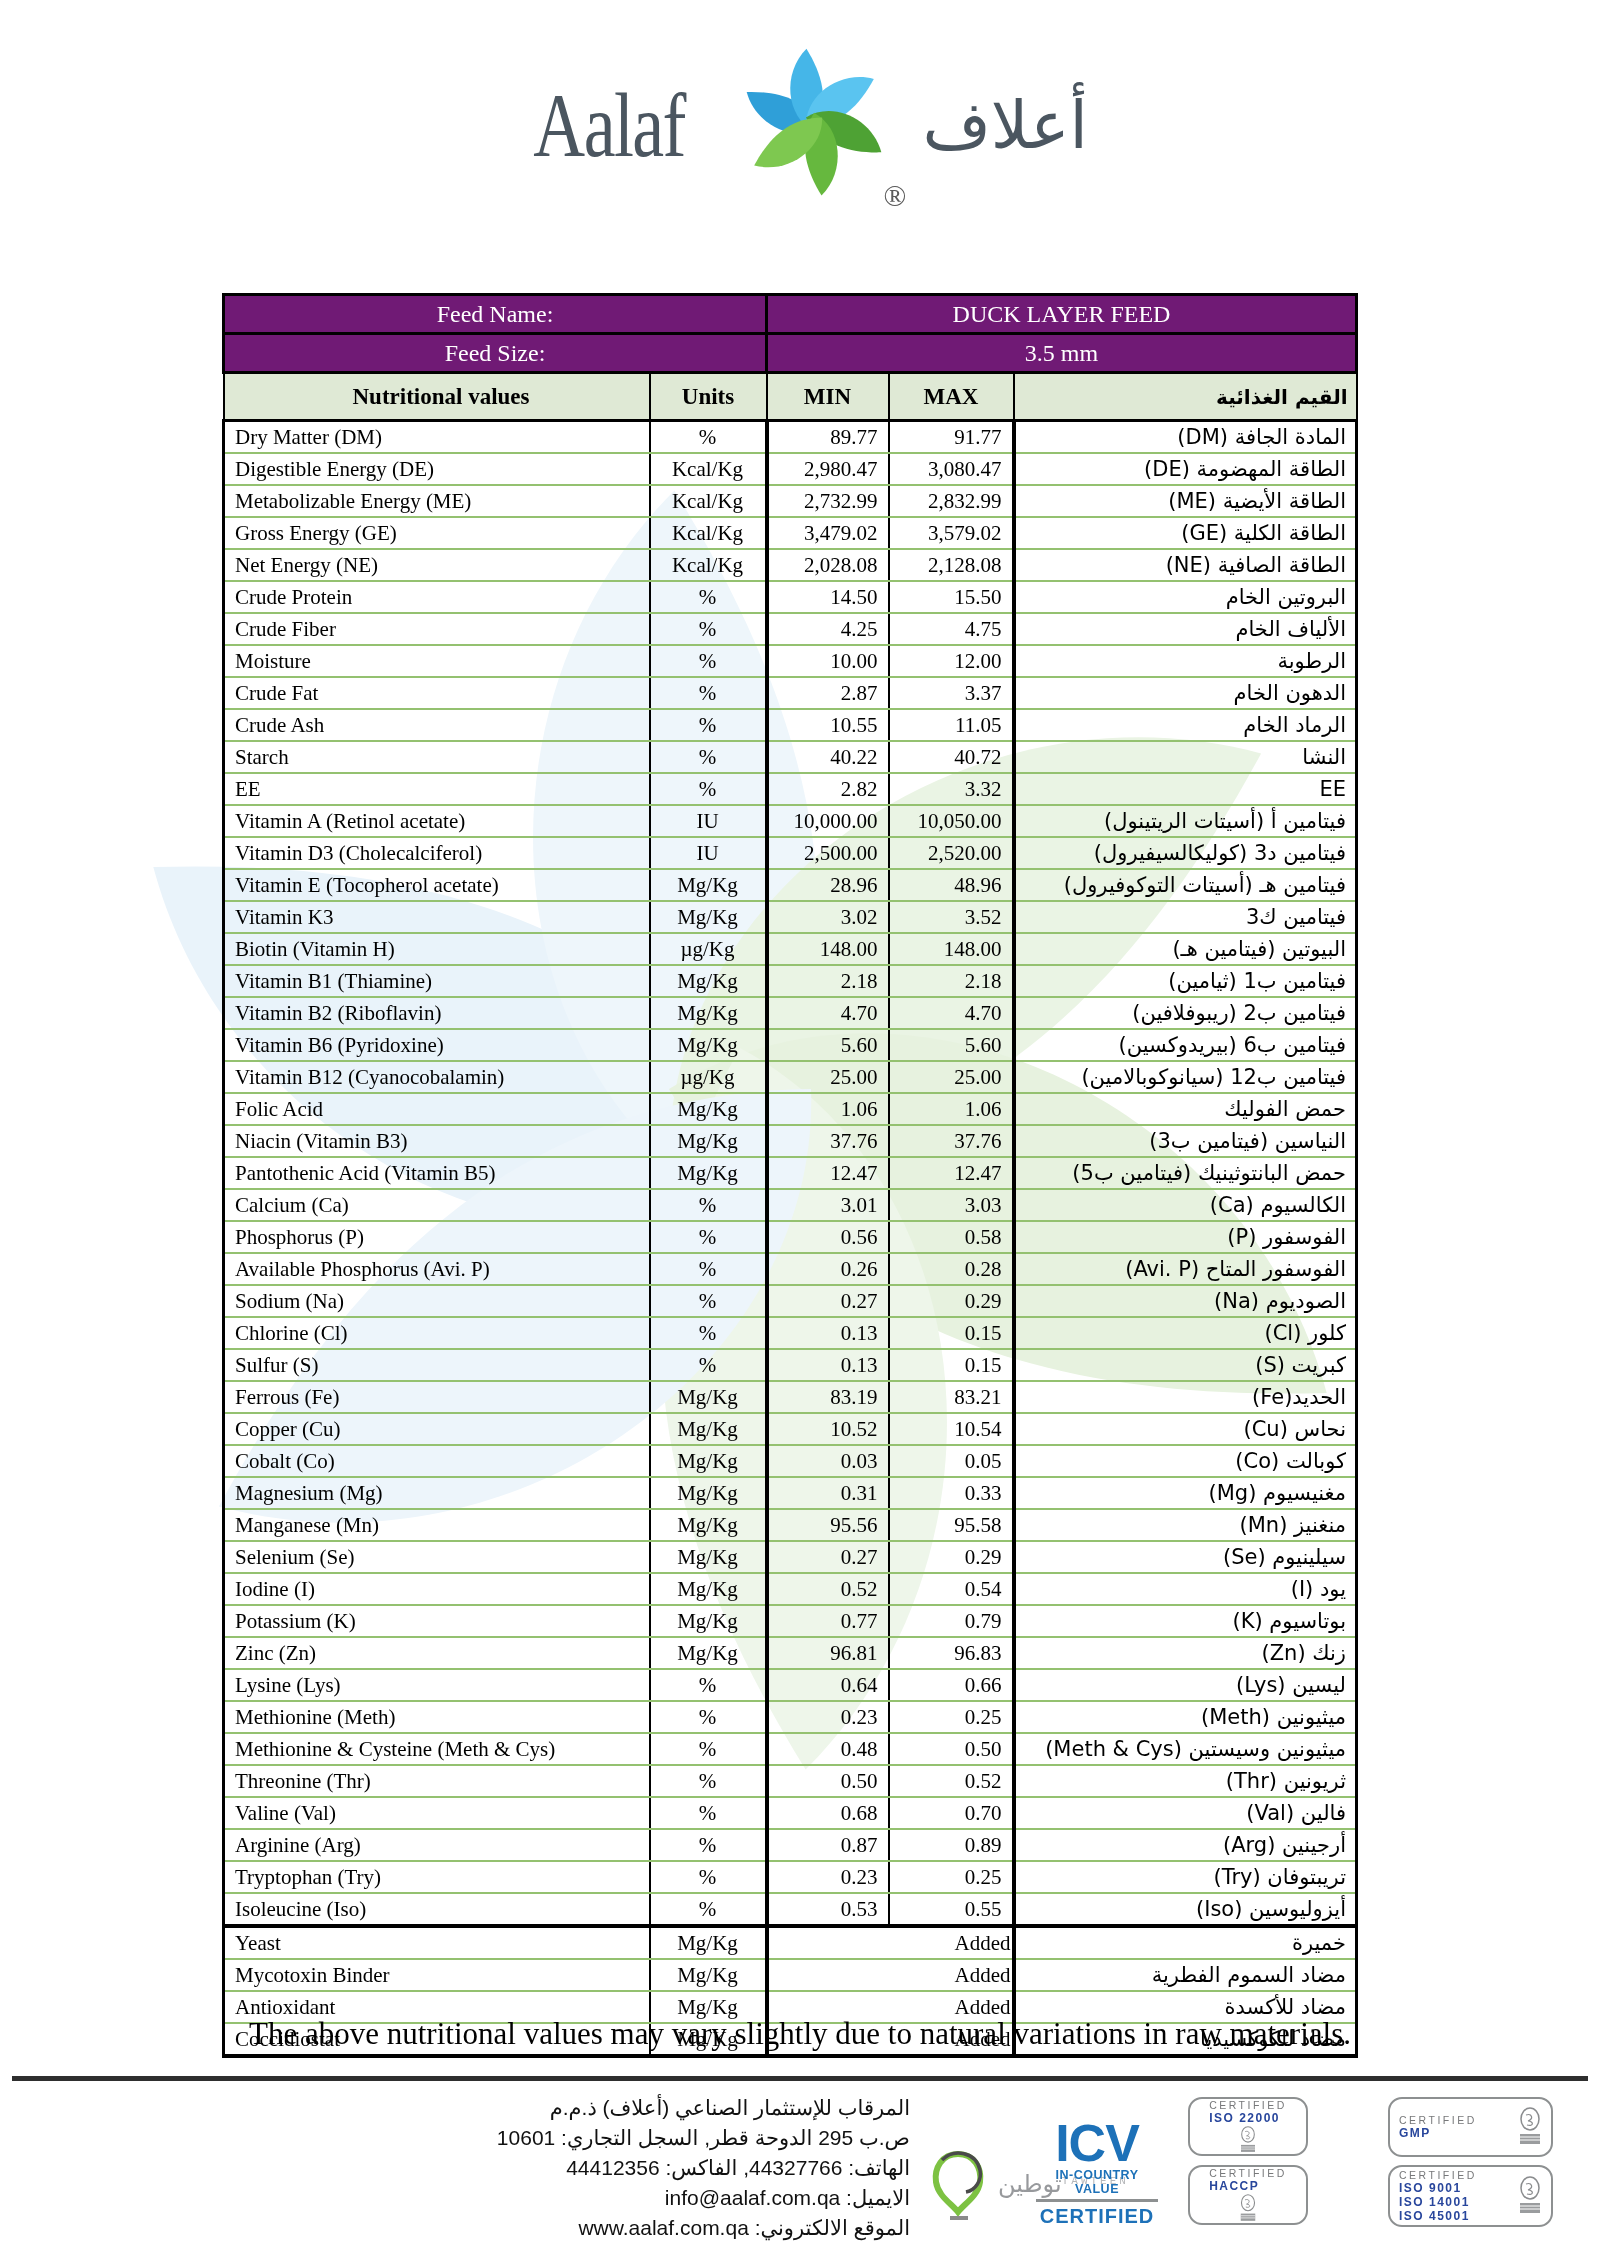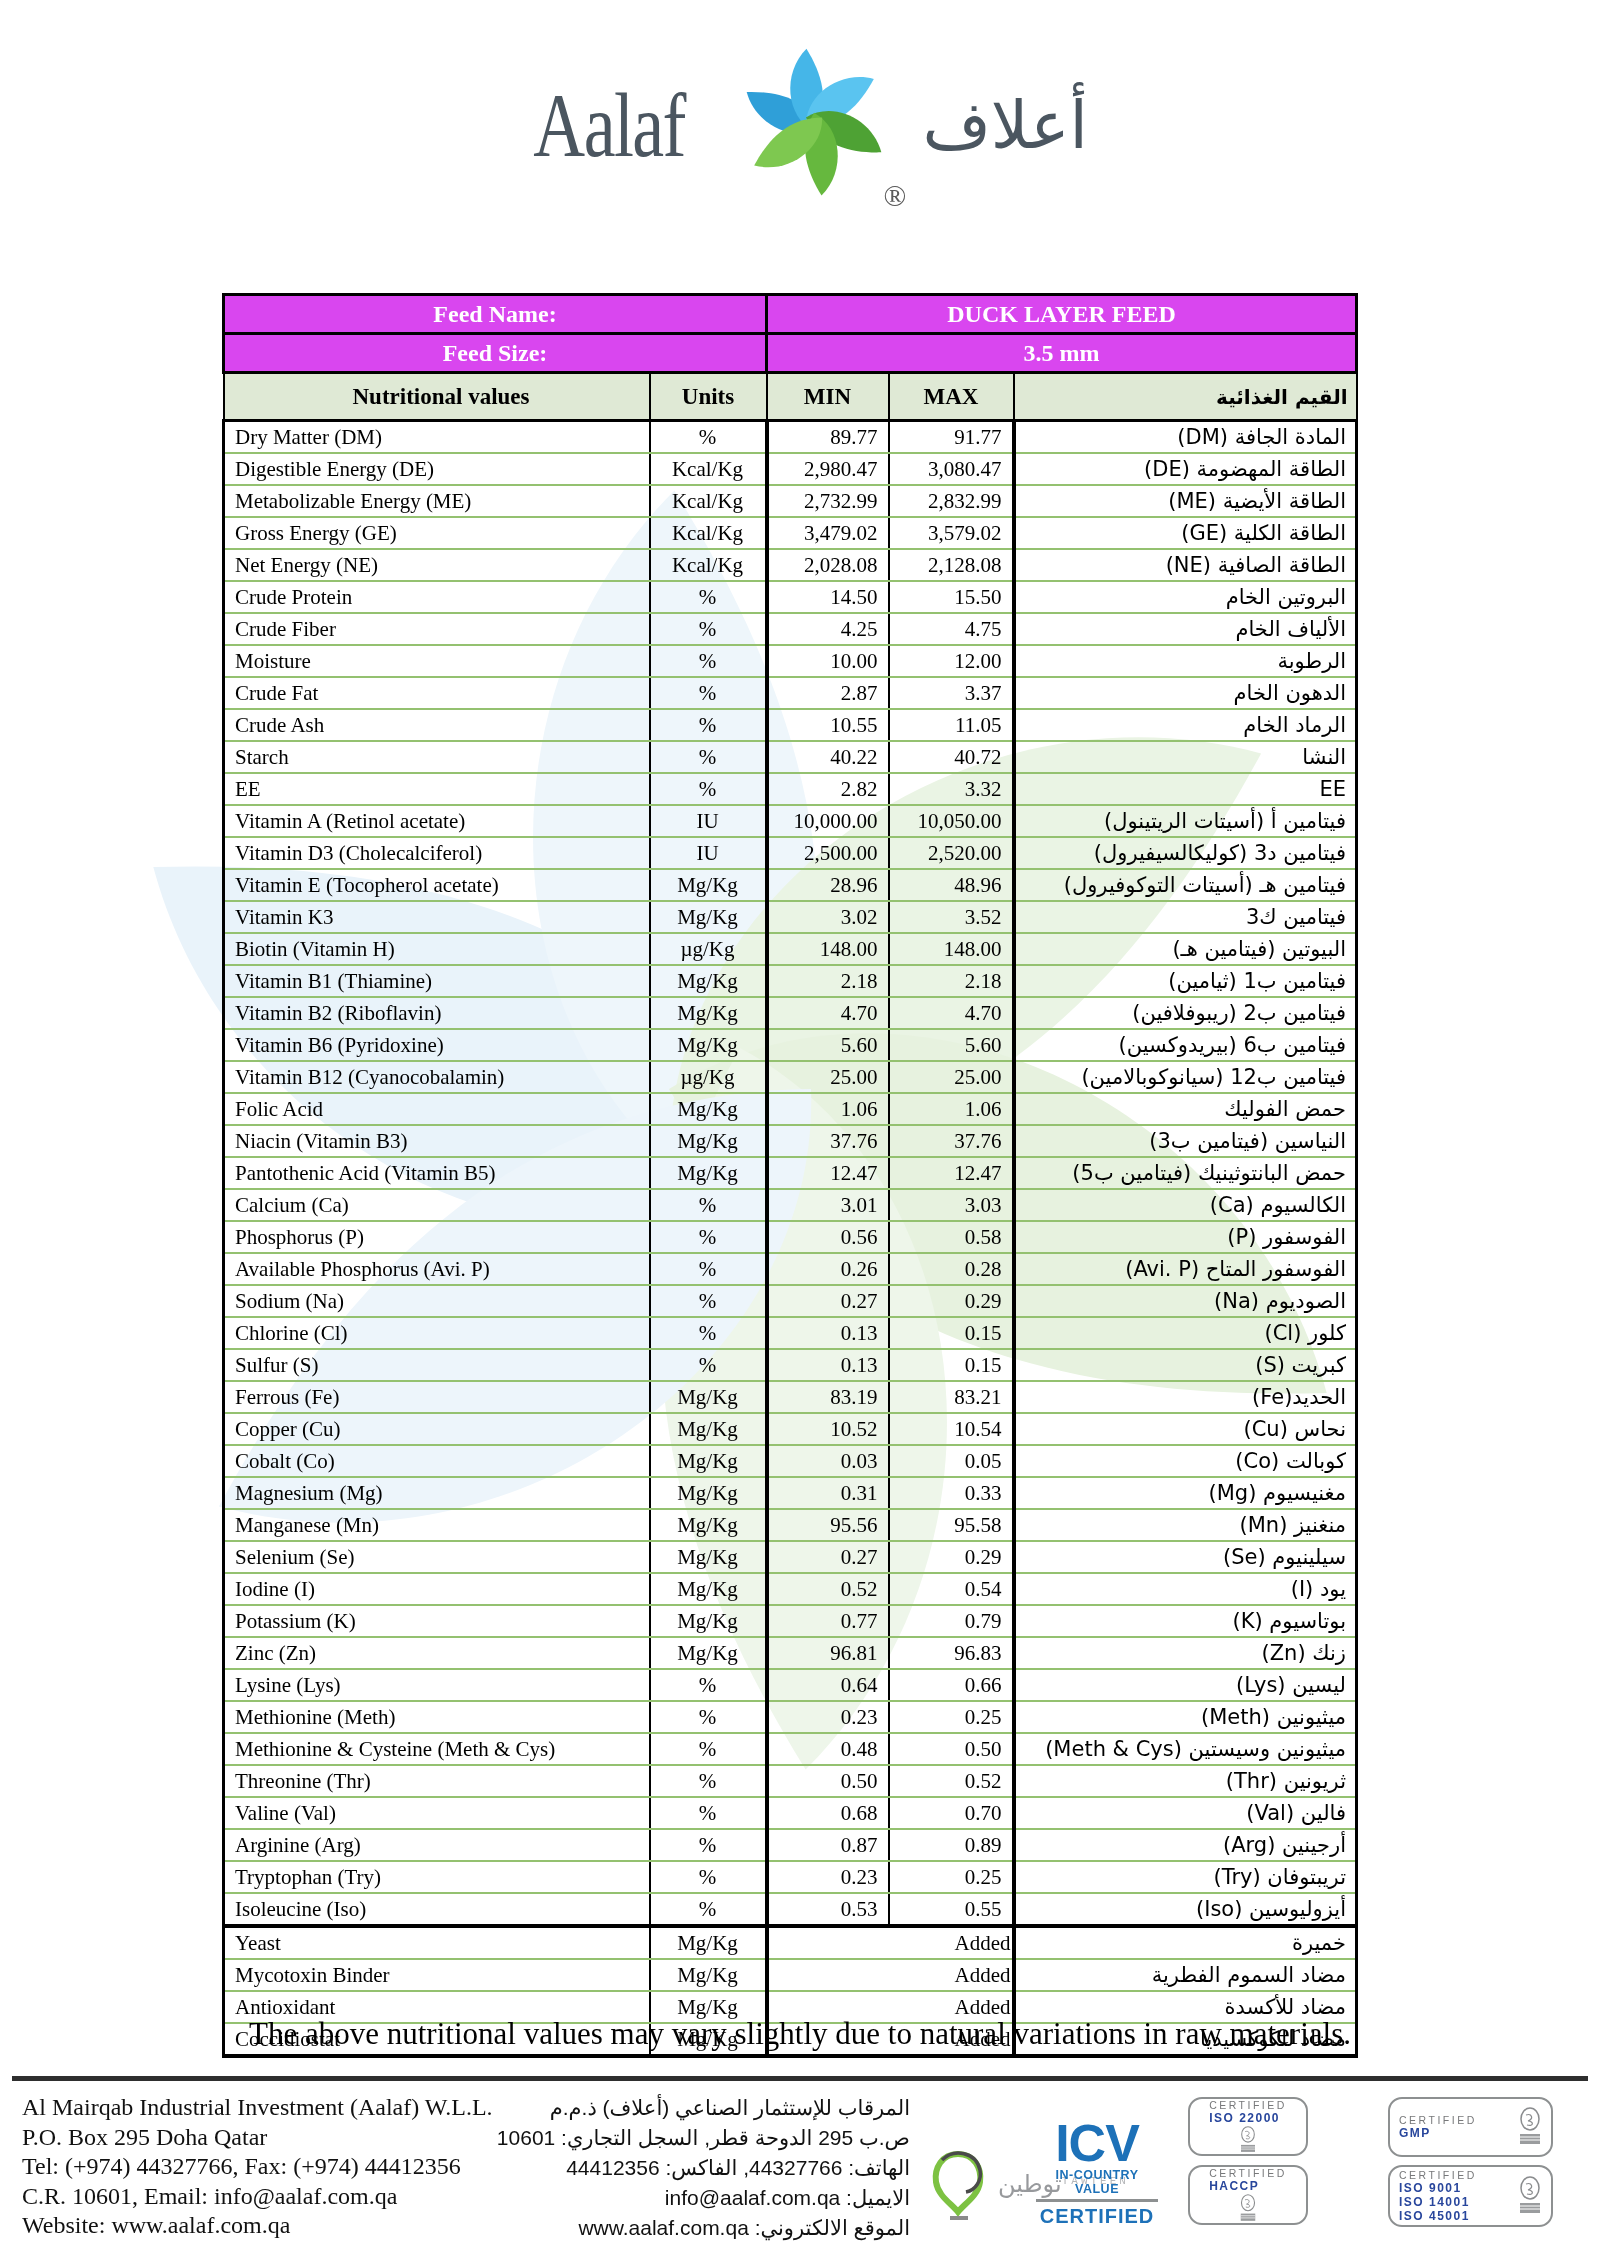--- a/index.html
+++ b/index.html
@@ -12,21 +12,21 @@
             display:flex;justify-content:center;align-items:center;gap:28px;}
   .logo-latin{font-size:92px;color:#4b5660;letter-spacing:-2px;
               display:inline-block;transform:scaleX(.78);transform-origin:center;}
   .pinwheel-wrap{position:relative;width:160px;height:180px;}
   .reg-mark{position:absolute;right:-12px;bottom:2px;font-size:30px;color:#5a5a5a;}
   .logo-arabic{font-family:"DejaVu Sans",sans-serif;font-size:66px;color:#4b5660;}
   
   table.feed{position:absolute;top:293px;left:222px;width:1133px;border-collapse:collapse;
              table-layout:fixed;background:transparent;}
   table.feed td{overflow:hidden;white-space:nowrap;}
-  tr.green-row td{background:#d946ef;color:#fff;font-weight:bold;font-size:24px;
+  tr.green-row td{background:#701a75;color:#fff;font-weight:normal;font-size:24px;
                   text-align:center;height:34px;border:3px solid #000;}
   tr.subhead td{background:#dfe9d5;font-weight:bold;font-size:23px;text-align:center;
                 height:29px;border:2px solid #000;border-bottom:3px solid #000;}
   tr.subhead td.c-ar{font-family:"DejaVu Sans",sans-serif;font-size:20px;}
   tbody.main tr td, tbody.added tr td{height:28px;font-size:21px;
        border-top:2px solid #94c170;border-bottom:2px solid #94c170;}
   td.c-name{text-align:left;padding-left:10px;border-left:3px solid #000;border-right:2px solid #000;}
   td.c-units{text-align:center;border-right:4px solid #000;}
   td.c-min{text-align:right;padding-right:10px;border-right:2px solid #000;}
   td.c-max{text-align:right;padding-right:10px;border-right:4px solid #000;}
@@ -507,27 +507,20 @@
           <td class="c-val" colspan="2">Added</td>
           <td class="c-ar" dir="rtl">مضاد للكوكسيديا</td>
         </tr>
       </tbody>
   </table>
 
   <p class="note">The above nutritional values may vary slightly due to natural variations in raw materials.</p>
 
   <div class="footer-rule"></div>
 
-  <div class="addr-en" id="addr-en">
-      <div>Al Mairqab Industrial Investment (Aalaf) W.L.L.</div>
-      <div>P.O. Box 295 Doha Qatar</div>
-      <div>Tel: (+974) 44327766, Fax: (+974) 44412356</div>
-      <div>C.R. 10601, Email: info@aalaf.com.qa</div>
-      <div>Website: www.aalaf.com.qa</div>
-    </div>
   <div class="addr-ar" id="addr-ar">
       <div>المرقاب للإستثمار الصناعي (أعلاف) ذ.م.م</div>
       <div>ص.ب 295 الدوحة قطر, السجل التجاري: 10601</div>
       <div>الهاتف:  44327766, الفاكس: 44412356</div>
       <div>الايميل: info@aalaf.com.qa</div>
       <div>الموقع الالكتروني: www.aalaf.com.qa</div>
     </div>
 
   <div class="tawteen">
     <svg width="64" height="76" viewBox="0 0 64 76">

